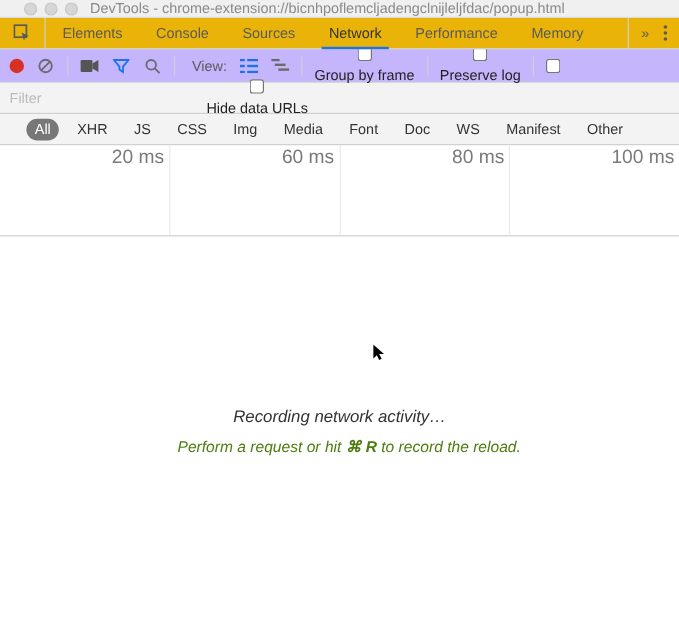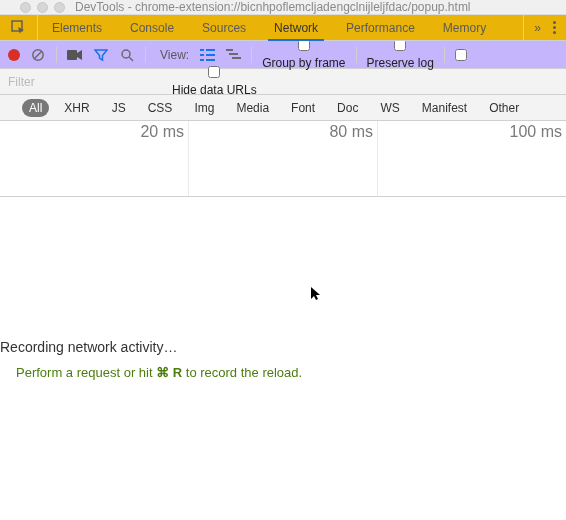--- a/index.html
+++ b/index.html
@@ -47,21 +47,21 @@
   
   .timeline { height:76px; border-bottom:1px solid #d0d0d0; display:flex; }
   .timeline .cell { flex:1; border-right:1px solid #eaeaea; position:relative;}
   .timeline .cell:last-child{ border-right:none;}
   .timeline .tick { position:absolute; top:2px; right:4px; font-size:16px; color:#7a7a7a;}
   .timeline .cell.first { flex:1; }
 
   
   .body-area { position:relative; height: calc(520px - 18px - 26px - 28px - 26px - 26px - 76px); }
   .cursor { position:absolute; left:311px; top:90px; font-size:13px; color:#000;}
-  .msg-wrap { position:absolute; top:142px; left:0; right:0; text-align:left; color:#222;}
+  .msg-wrap { position:absolute; top:142px; left:0; right:0; text-align:center; color:#222;font-style:italic;}
   .msg1 { font-size:14px; color:#333; }
   .msg2 { font-size:13px; color:#4d7c0f; margin-top:10px;margin-left:16px;}
   .kbd { font-weight:600;}
 
   svg { pointer-events:none; }
 </style>
 </head>
 <body>
 
 <div class="titlebar">
@@ -193,20 +193,23 @@
   <span class="rpill">WS</span>
   <span class="rpill">Manifest</span>
   <span class="rpill">Other</span>
 </div>
 
 <div class="timeline">
   <div class="cell first">
       <span class="tick">20 ms</span>
     </div>
   <div class="cell">
+      <span class="tick">60 ms</span>
+    </div>
+  <div class="cell">
       <span class="tick">80 ms</span>
     </div>
   <div class="cell">
       <span class="tick">100 ms</span>
     </div>
 </div>
 
 <div class="body-area">
   <span class="cursor">
     <svg width="10" height="14" viewBox="0 0 10 14">

